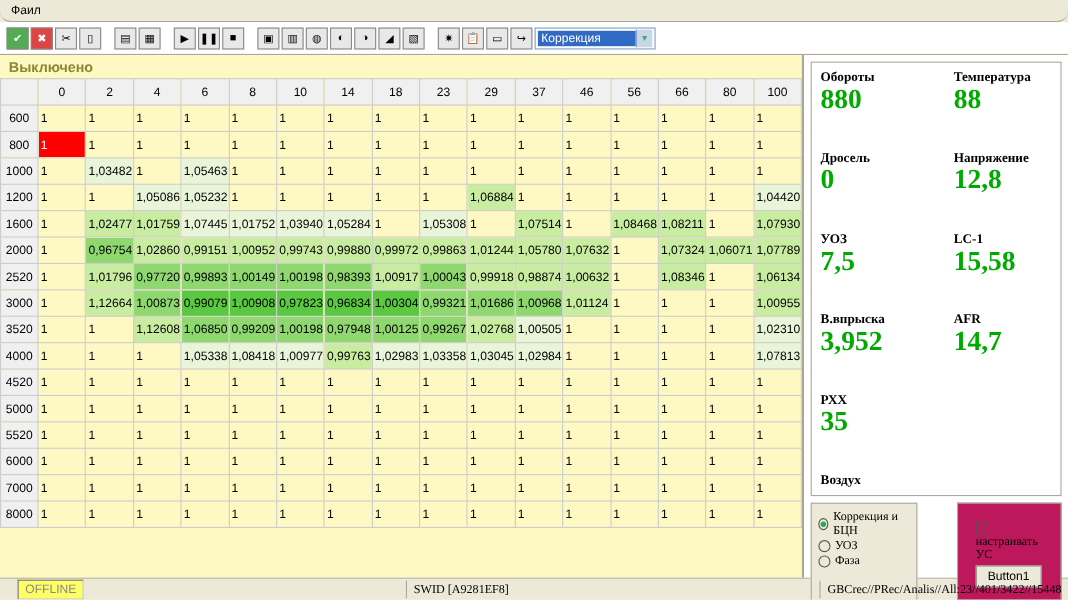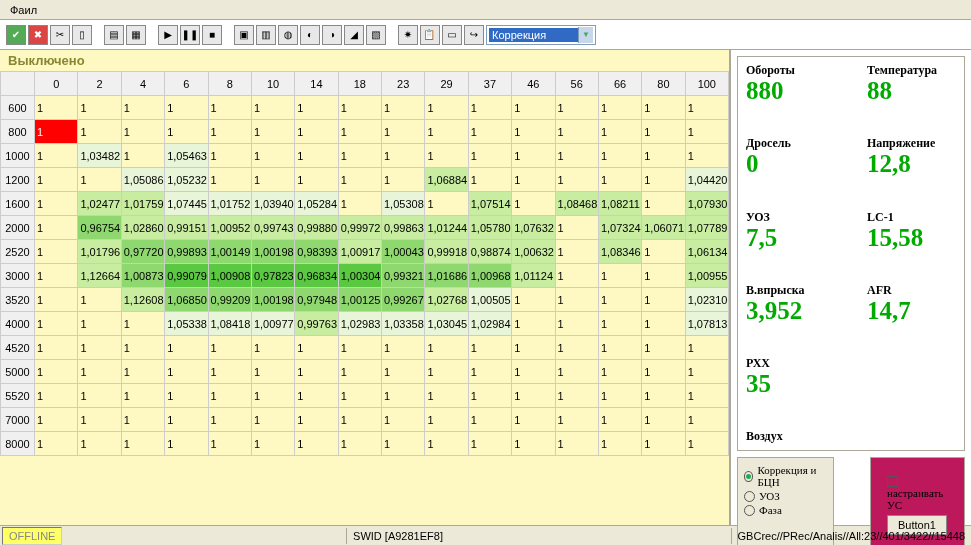--- a/index.html
+++ b/index.html
@@ -1,17 +1,17 @@
 <!DOCTYPE html>
 <html><head>
 <meta charset="utf-8">
 <style>
 * { box-sizing: border-box; margin: 0; padding: 0; }
 body { font-family: Tahoma, Arial, sans-serif; font-size: 11px; background: #ece9d8; width: 971px; height: 545px; overflow: hidden; }
-.menubar { background: #ece9d8; border-bottom: 1px solid #aca899; padding: 2px 4px; height: 20px; }
+.menubar { background: #ece9d8; border-bottom: 1px solid #aca899; padding: 2px 4px; height: 20px; border-radius: 10px; }
 .menu-item { display: inline-block; padding: 2px 6px; cursor: default; }
 .toolbar { background: #fff; border-bottom: 1px solid #aca899; padding: 3px 6px; display: flex; align-items: center; height: 30px; gap: 2px; }
 .tb-btn { width: 20px; height: 20px; border: 1px solid #888; background: #e8e8e8; display: inline-flex; align-items: center; justify-content: center; font-size: 10px; cursor: pointer; }
 .tb-btn.check { background: #5a5; color: #fff; }
 .tb-btn.cancel { background: #d44; color: #fff; }
 .tb-sep { width: 8px; }
 .combo { border: 1px solid #7f9db9; background: #fff; padding: 1px 2px; height: 20px; width: 110px; display: inline-flex; align-items: center; }
 .combo-text { flex: 1; background: #316ac5; color: #fff; padding: 1px 3px; }
 .combo-arrow { width: 15px; height: 16px; background: #c8d6ea; border-left: 1px solid #7f9db9; display: inline-flex; align-items: center; justify-content: center; font-size: 8px; color: #4a6; }
 .main { display: flex; height: calc(100% - 70px); }
@@ -35,22 +35,22 @@
 .controls { display: flex; gap: 4px; margin-top: 6px; }
 .radio-group { border: 1px solid #aca899; background: #ece9d8; padding: 4px 6px; flex: 1; }
 .radio-row { display: flex; align-items: center; gap: 4px; margin: 2px 0; font-size: 11px; }
 .radio { width: 11px; height: 11px; border: 1px solid #555; border-radius: 50%; display: inline-flex; align-items: center; justify-content: center; }
 .radio.sel::after { content: ""; width: 5px; height: 5px; background: #2a5; border-radius: 50%; }
 .check-group { border: 1px solid #aca899; background: #be185d; padding: 16px; display: flex; flex-direction: column; justify-content: space-between; align-items: flex-start; width: 95px; margin-left: 32px; }
 .chk { width: 11px; height: 11px; border: 1px solid #555; display: inline-block; vertical-align: middle; margin-right: 3px; }
 .button1 { border: 1px solid #888; background: #ece9d8; padding: 3px 10px; font-size: 11px; margin-top: 4px; }
 .range-row { display: flex; justify-content: space-between; margin-top: 4px; padding: 0 6px; font-size: 11px; color: #444; }
 .statusbar { height: 20px; background: #ece9d8; border-top: 1px solid #aca899; display: flex; align-items: center; font-size: 11px; }
-.status-offline { background: #ffff66; color: #888; padding: 2px 6px; border: 1px inset #ccc; margin: 0 2px; }
-.status-seg { border-left: 1px solid #aca899; padding: 2px 6px; }
+.status-offline { background: #ffff66; color: #888; padding: 2px 6px; border: 1px inset #ccc; margin: 0 16px; }
+.status-seg { border-left: 1px solid #aca899; padding: 2px 6px; font-family: Liberation Serif, serif; }
 .status-spacer { flex: 1; }
 </style>
 </head>
 <body>
 
 <div class="menubar">
   <span class="menu-item">Фаил</span>
 </div>
 
 <div class="toolbar">
@@ -350,20 +350,39 @@
               <td class="">1</td>
               <td class="">1</td>
               <td class="">1</td>
               <td class="">1</td>
               <td class="">1</td>
               <td class="">1</td>
               <td class="">1</td>
               <td class="">1</td>
             </tr>
             <tr>
+              <td class="rowhdr">6000</td>
+              <td class="">1</td>
+              <td class="">1</td>
+              <td class="">1</td>
+              <td class="">1</td>
+              <td class="">1</td>
+              <td class="">1</td>
+              <td class="">1</td>
+              <td class="">1</td>
+              <td class="">1</td>
+              <td class="">1</td>
+              <td class="">1</td>
+              <td class="">1</td>
+              <td class="">1</td>
+              <td class="">1</td>
+              <td class="">1</td>
+              <td class="">1</td>
+            </tr>
+            <tr>
               <td class="rowhdr">7000</td>
               <td class="">1</td>
               <td class="">1</td>
               <td class="">1</td>
               <td class="">1</td>
               <td class="">1</td>
               <td class="">1</td>
               <td class="">1</td>
               <td class="">1</td>
               <td class="">1</td>

